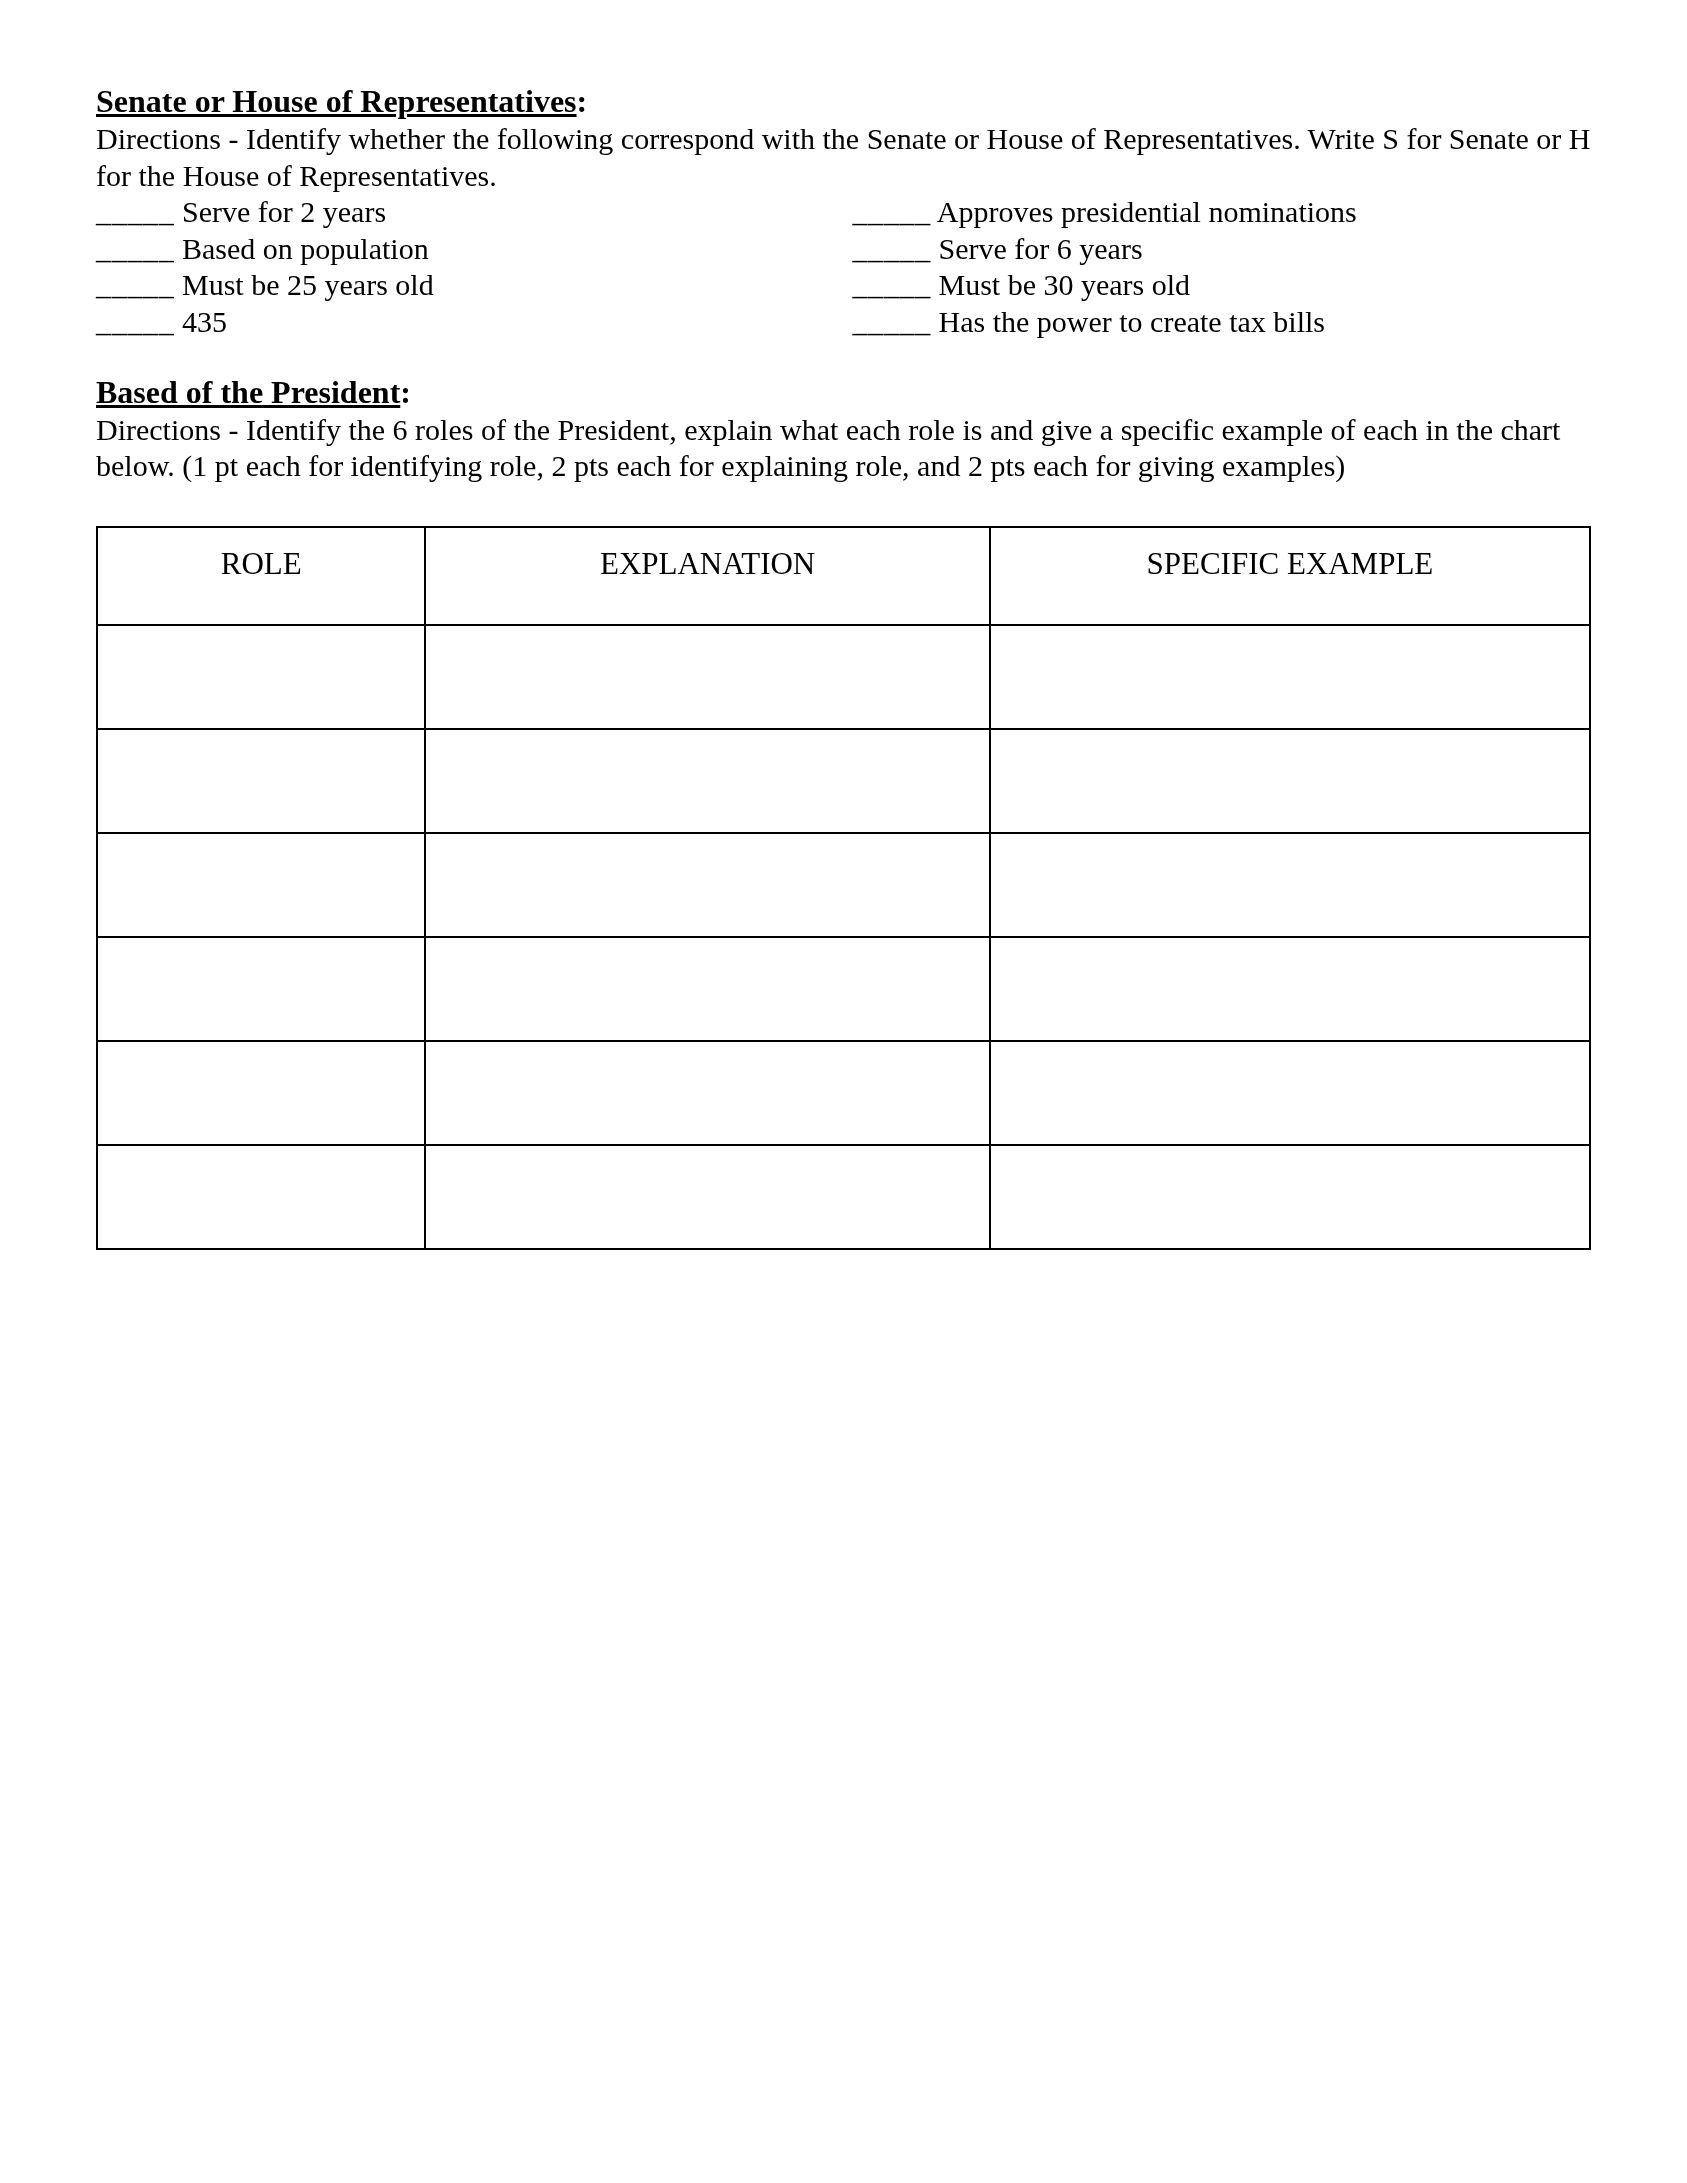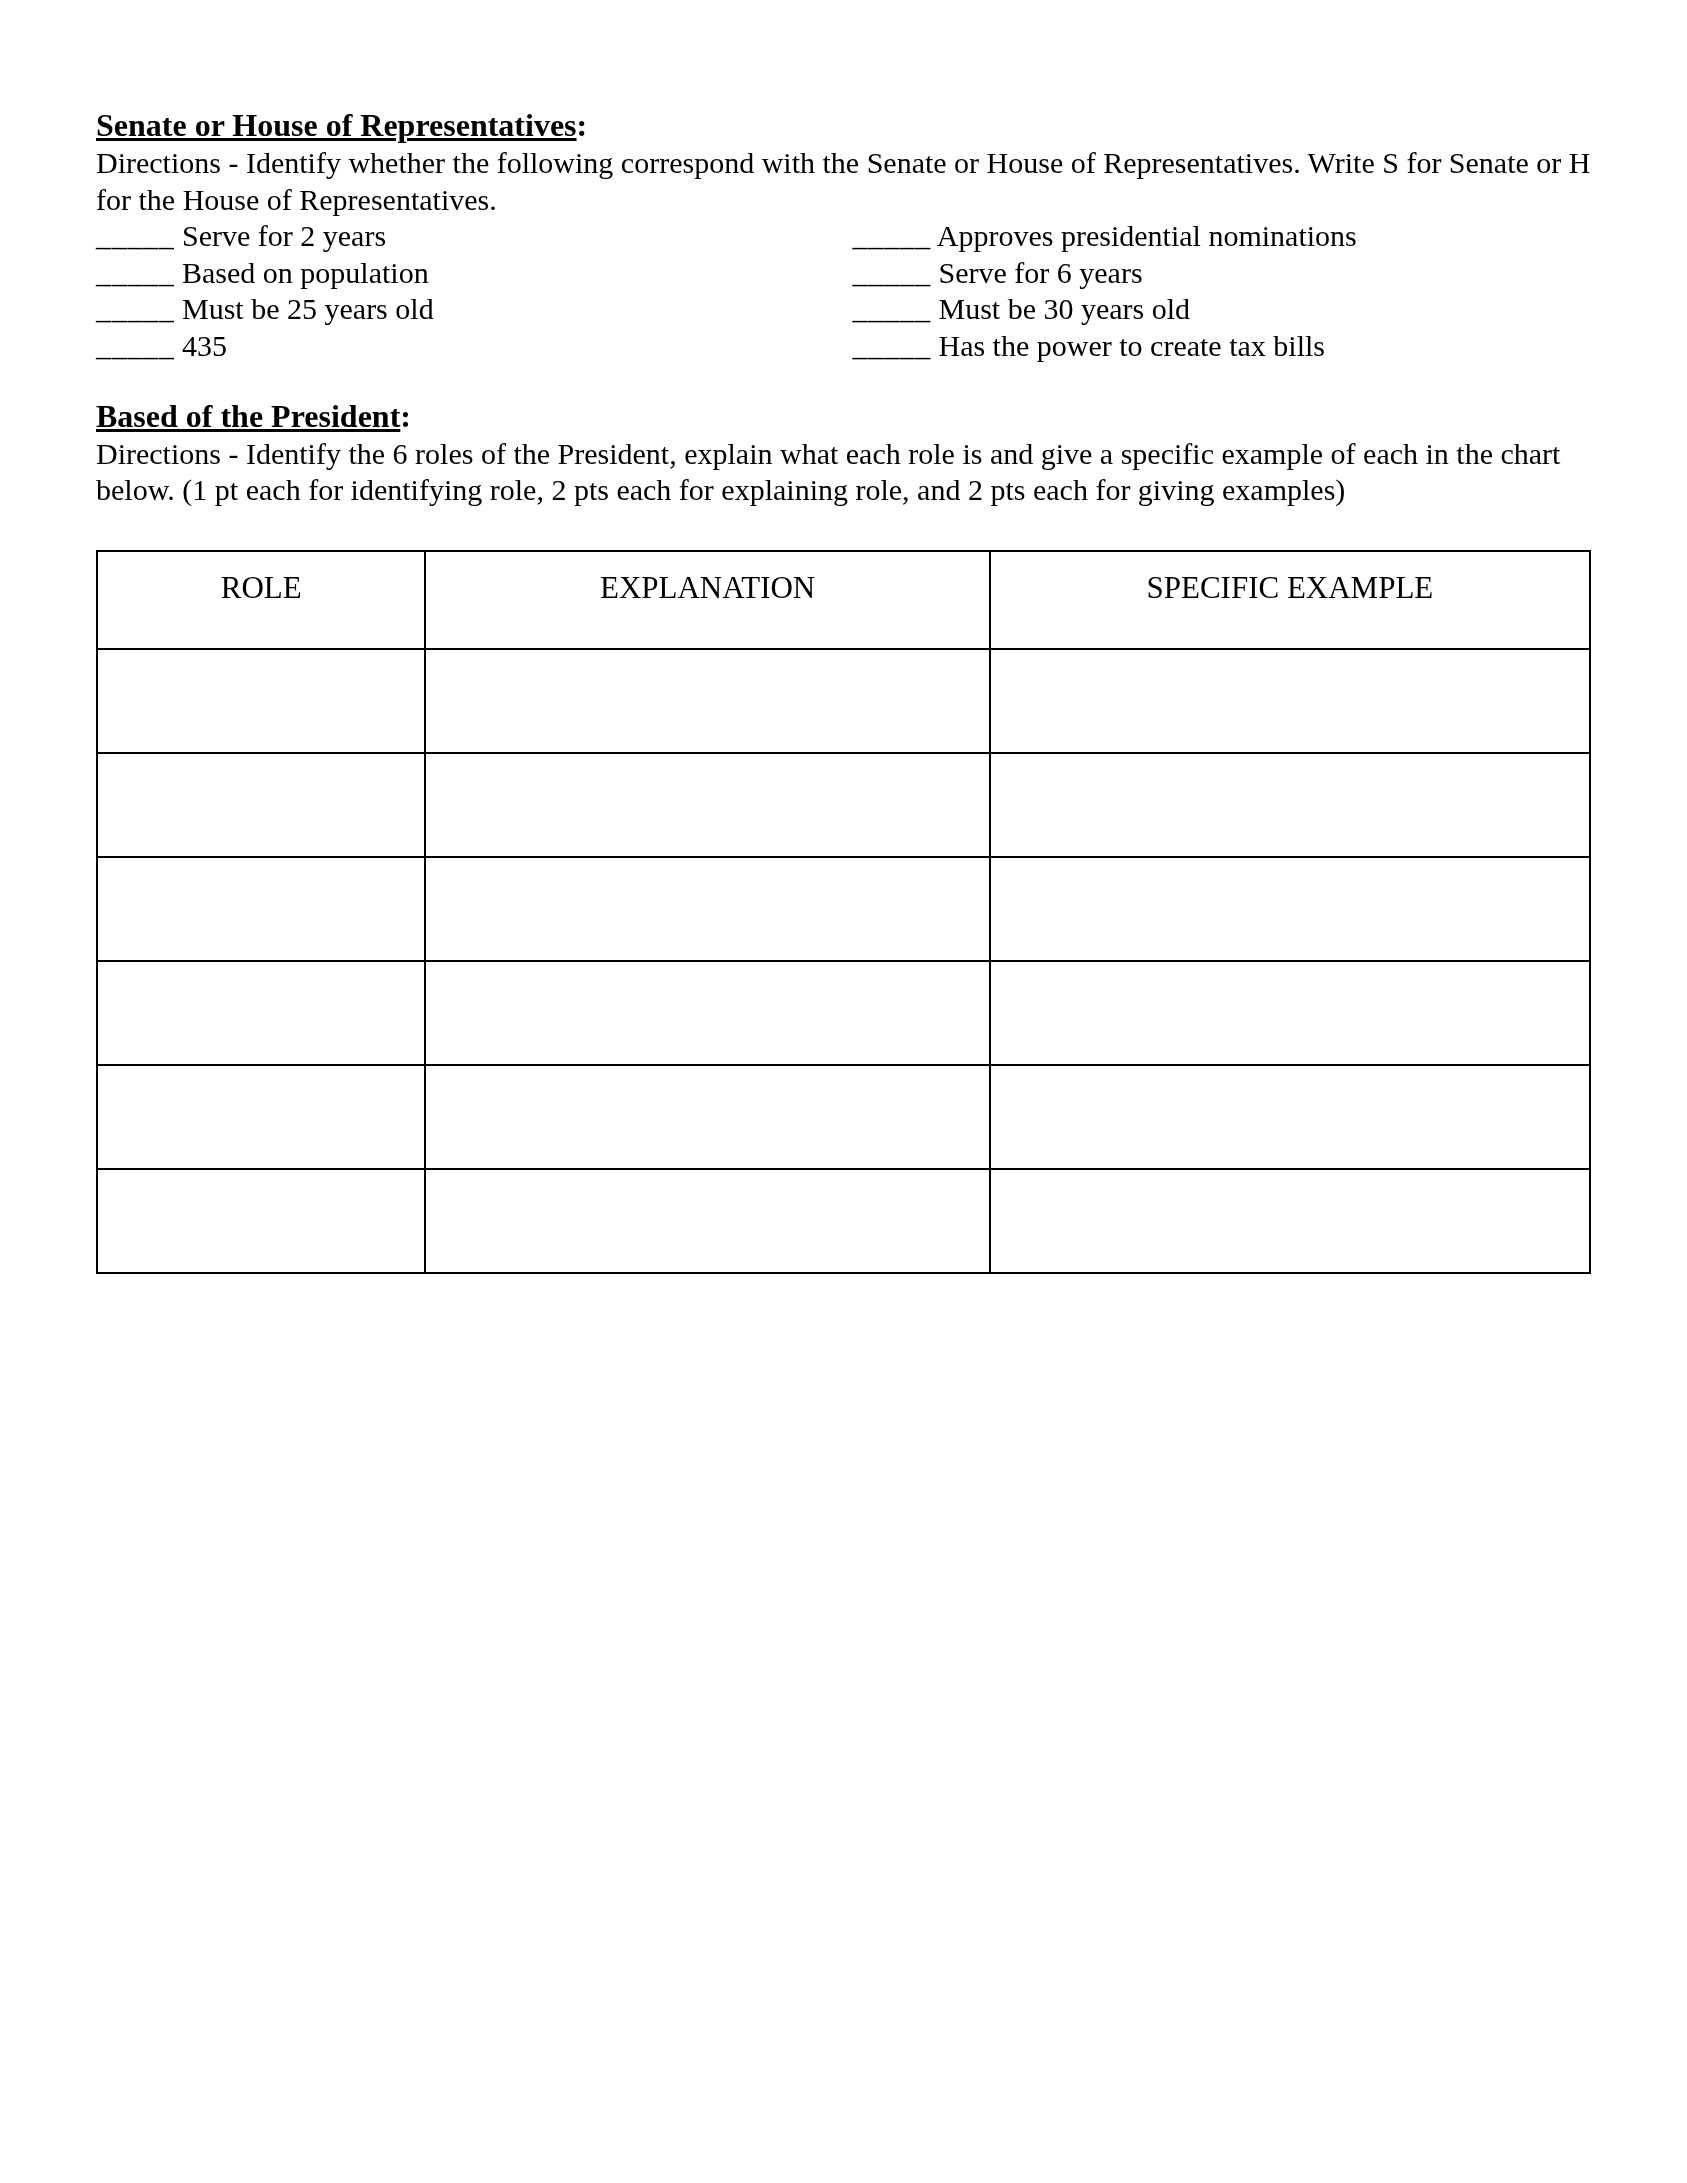--- a/index.html
+++ b/index.html
@@ -6,39 +6,40 @@
     margin: 0;
     padding: 0;
     background: #ffffff;
   }
   .page {
     position: relative;
     width: 1687px;
     height: 2183px;
     box-sizing: border-box;
     background: #ffffff;
-    padding: 106px 96px 0 96px;
+    padding: 82px 96px 0 96px;
     font-family: "Liberation Serif", serif;
     font-size: 30px;
     line-height: 1.22;
     color: #000000;
   }
   .section-heading {
     font-weight: bold;
     font-size: 32px;
   }
   .section-heading .underlined {
     text-decoration: underline;
   }
   .directions {
     margin: 0;
   }
   .two-col {
     display: flex;
     width: 100%;
+    justify-content: flex-end;
   }
   .col-left {
     width: 50.6%;
   }
   .col-right {
     width: 49.4%;
   }
   .fill-item {
     white-space: nowrap;
   }

